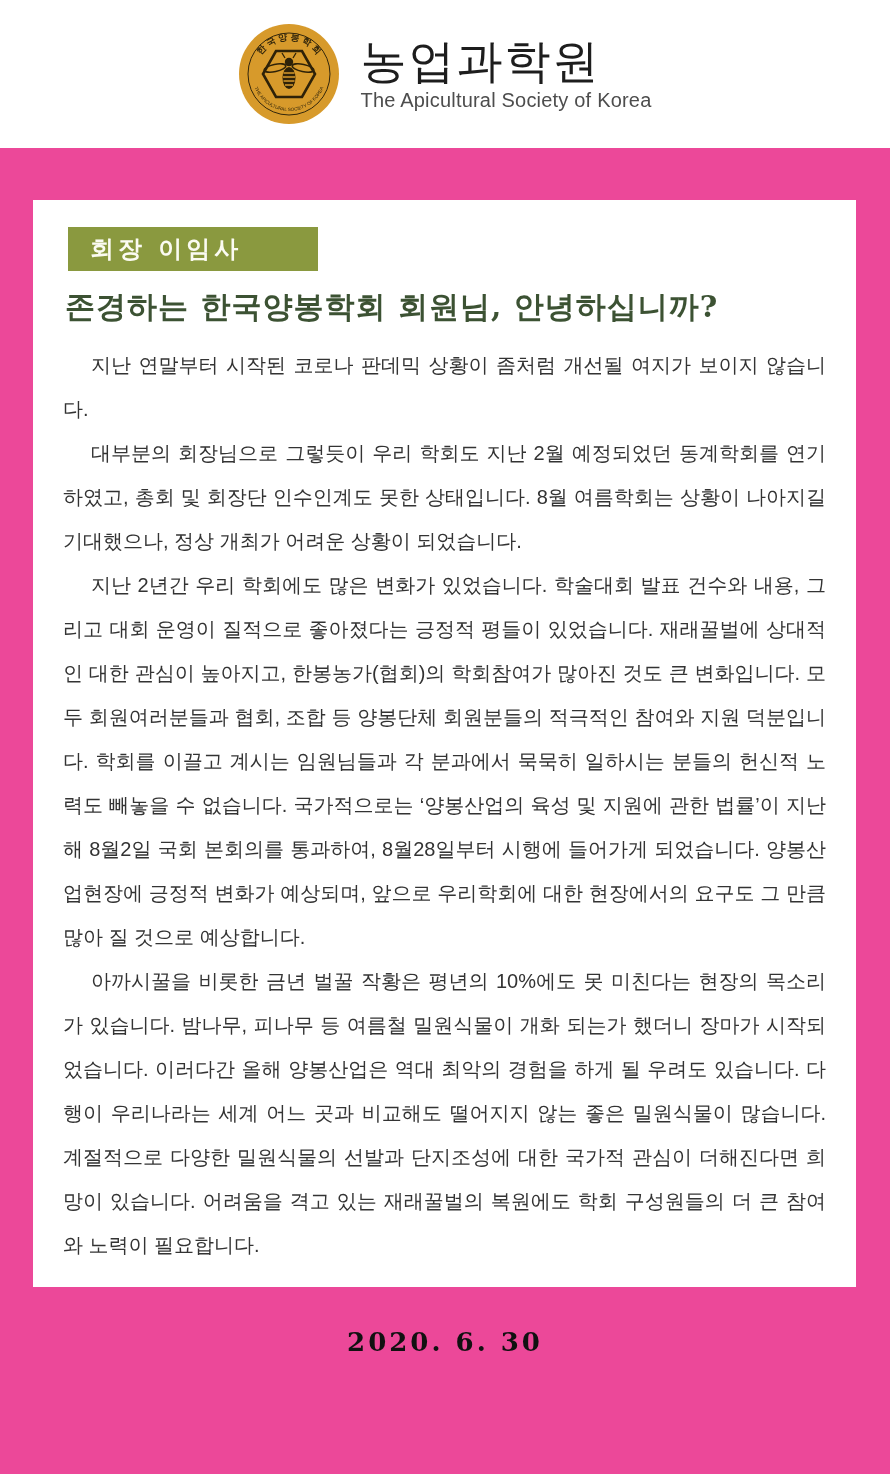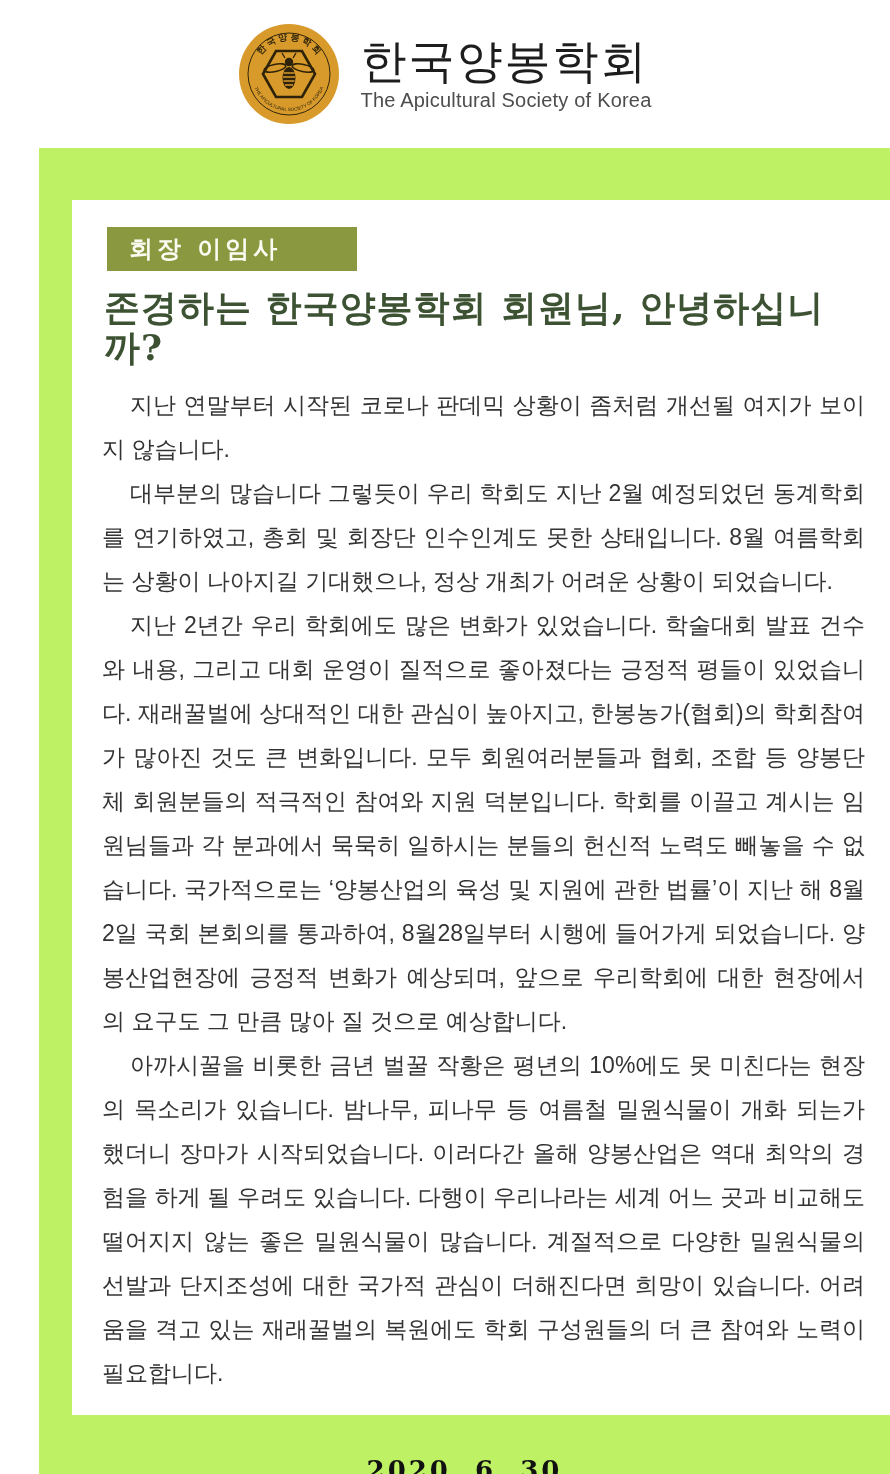--- a/index.html
+++ b/index.html
@@ -36,23 +36,22 @@
   .brand-en {
     font-size: 20px;
     color: #4d4d4d;
     margin-top: 3px;
     letter-spacing: 0.2px;
   }
 
   
   .content-bg {
     height: 1326px;
-    background: #bef264;
+    background: #ec4899;
     padding-top: 52px;
-    margin-left: 39px;
   }
   .card {
     width: 823px;
     margin-left: 33px;
     background: #ffffff;
     padding: 27px 30px 20px 30px;
     min-height: 1078px;
   }
   .badge {
     display: inline-block;
@@ -65,27 +64,27 @@
     font-weight: bold;
     font-size: 24px;
     padding-left: 22px;
     letter-spacing: 4px;
     margin-left: 5px;
   }
   .letter-title {
     margin: 16px 0 16px 2px;
     font-family: "DejaVu Serif", "Liberation Serif", serif;
     font-weight: bold;
-    font-size: 36px;
+    font-size: 30px;
     letter-spacing: 1px;
     color: #3c5233;
     line-height: 40px;
   }
   .para {
-    font-size: 23px;
+    font-size: 20px;
     line-height: 44px;
     text-align: justify;
     text-indent: 28px;
     word-break: break-all;
     color: #333333;
   }
 
   
   .letter-date {
     margin-top: 40px;
@@ -122,33 +121,33 @@
 
           <ellipse cx="36" cy="44" rx="11" ry="3.6" fill="none" stroke="#2e2208" stroke-width="1.6" transform="rotate(-12 36 44)"></ellipse>
           <ellipse cx="64" cy="44" rx="11" ry="3.6" fill="none" stroke="#2e2208" stroke-width="1.6" transform="rotate(12 64 44)"></ellipse>
           <circle cx="50" cy="38" r="4.2" fill="#2e2208"></circle>
           <path d="M46 34 L43 29 M54 34 L57 29" stroke="#2e2208" stroke-width="1.3" fill="none"></path>
           <ellipse cx="50" cy="54" rx="6.5" ry="11" fill="#2e2208"></ellipse>
           <path d="M44.5 49 h11 M44 53 h12 M44.5 57 h11 M46 61 h8" stroke="#d79a2b" stroke-width="1.7"></path>
         </svg>
       </div>
       <div class="brand-text">
-        <div class="brand-ko">한국양봉학회</div>
+        <div class="brand-ko">농업과학원</div>
         <div class="brand-en">The Apicultural Society of Korea</div>
       </div>
     </div>
   </header>
 
   <main class="content-bg">
 
     <article class="card">
       <div class="badge">회장 이임사</div>
       <h1 class="letter-title">존경하는 한국양봉학회 회원님, 안녕하십니까?</h1>
       <p class="para">지난 연말부터 시작된 코로나 판데믹 상황이 좀처럼 개선될 여지가 보이지 않습니다.</p>
-      <p class="para">대부분의 많습니다 그렇듯이 우리 학회도 지난 2월 예정되었던 동계학회를 연기하였고, 총회 및 회장단 인수인계도 못한 상태입니다. 8월 여름학회는 상황이 나아지길 기대했으나, 정상 개최가 어려운 상황이 되었습니다.</p>
+      <p class="para">대부분의 회장님으로 그렇듯이 우리 학회도 지난 2월 예정되었던 동계학회를 연기하였고, 총회 및 회장단 인수인계도 못한 상태입니다. 8월 여름학회는 상황이 나아지길 기대했으나, 정상 개최가 어려운 상황이 되었습니다.</p>
       <p class="para">지난 2년간 우리 학회에도 많은 변화가 있었습니다. 학술대회 발표 건수와 내용, 그리고 대회 운영이 질적으로 좋아졌다는 긍정적 평들이 있었습니다. 재래꿀벌에 상대적인 대한 관심이 높아지고, 한봉농가(협회)의 학회참여가 많아진 것도 큰 변화입니다. 모두 회원여러분들과 협회, 조합 등 양봉단체 회원분들의 적극적인 참여와 지원 덕분입니다. 학회를 이끌고 계시는 임원님들과 각 분과에서 묵묵히 일하시는 분들의 헌신적 노력도 빼놓을 수 없습니다. 국가적으로는 ‘양봉산업의 육성 및 지원에 관한 법률’이 지난 해 8월2일 국회 본회의를 통과하여, 8월28일부터 시행에 들어가게 되었습니다. 양봉산업현장에 긍정적 변화가 예상되며, 앞으로 우리학회에 대한 현장에서의 요구도 그 만큼 많아 질 것으로 예상합니다.</p>
       <p class="para">아까시꿀을 비롯한 금년 벌꿀 작황은 평년의 10%에도 못 미친다는 현장의 목소리가 있습니다. 밤나무, 피나무 등 여름철 밀원식물이 개화 되는가 했더니 장마가 시작되었습니다. 이러다간 올해 양봉산업은 역대 최악의 경험을 하게 될 우려도 있습니다. 다행이 우리나라는 세계 어느 곳과 비교해도 떨어지지 않는 좋은 밀원식물이 많습니다. 계절적으로 다양한 밀원식물의 선발과 단지조성에 대한 국가적 관심이 더해진다면 희망이 있습니다. 어려움을 격고 있는 재래꿀벌의 복원에도 학회 구성원들의 더 큰 참여와 노력이 필요합니다.</p>
     </article>
 
     <div class="letter-date">2020. 6. 30</div>
 
   </main>
 </div>
 
 </body></html>

